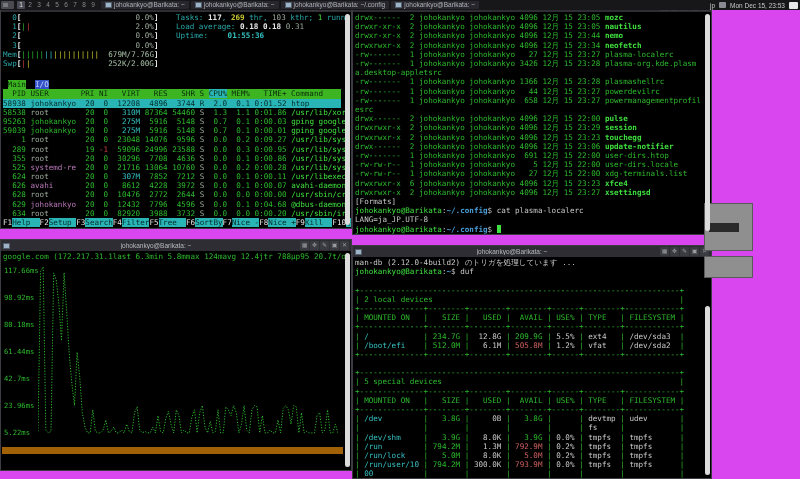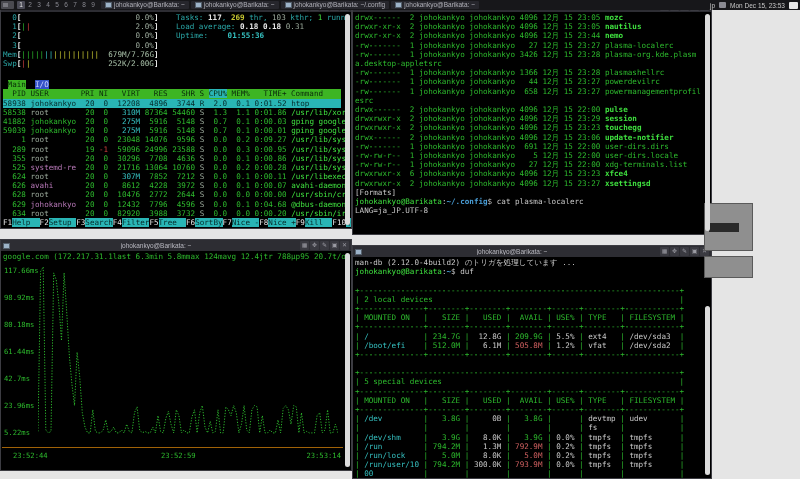--- a/index.html
+++ b/index.html
@@ -2,21 +2,21 @@
 <html style="--green: #2dba2d; --brightgreen: #3fe03f; --cyan: #35c0c0; --teal: #2aa8a8; --yellow: #c8c832; --red: #d04040; --magenta: #b878b8; --headerbg: #3db523; --selectedbg: #29b5b5; --iotabbg: #3452c8; --pathblue: #4a9fd8; --dufred: #d06060;"><head>
 <meta charset="utf-8">
 <style>
   :root{
     --green:#2dba2d; --bgreen:#3fe03f; --cyan:#35c0c0; --teal:#2aa8a8;
     --yellow:#c8c832; --red:#d04040; --magenta:#b878b8; --gray:#b0b0b0;
     --headerbg:#3db523; --selbg:#29b5b5; --fkeybg:#29b5b5; --iobg:#3452c8;
     --pathblue:#4a9fd8; --dufred:#d06060;
   }
   html,body{margin:0;padding:0;background:#000;}
-  .screen{position:relative;width:800px;height:479px;background:#e5e5e5;overflow:hidden;
+  .screen{position:relative;width:800px;height:479px;background:#d946ef;overflow:hidden;
           font-family:"DejaVu Sans Mono",monospace;}
   
   .taskbar{position:absolute;left:0;top:0;width:800px;height:10px;background:#17171a;
            display:flex;align-items:center;font-family:"Liberation Sans",sans-serif;
            font-size:6.5px;color:#999;z-index:9;}
   .launcher{width:13px;height:8px;background:#4a4a50;border-radius:1px;margin:0 3px 0 1px;
             position:relative;}
   .launcher:after{content:"";position:absolute;left:2px;top:2px;width:5px;height:4px;background:#77777e;}
   .ws-box{display:flex;gap:1px;margin-right:4px;}
   .ws{width:8px;height:8px;text-align:center;line-height:8px;color:#8a8a92;}
@@ -60,21 +60,21 @@
   .tabs span.tab-main{background:var(--headerbg);color:#062a06;}
   .tabs span.tab-io{background:var(--iobg);color:#cfd6ff;}
   .thead{background:var(--headerbg);color:#0a280a;}
   .thead .sortcol{background:var(--selbg);margin-top:48px;}
   .prow.sel{background:var(--selbg);}
   .prow.sel span{color:#062a2a !important;}
   .fbar{position:absolute;left:2px;right:0;bottom:1px;white-space:pre;overflow:hidden;}
   .fk{color:#e8e8e8;} .fl{color:#062a2a;background:var(--fkeybg);text-align:center;}
   .cursor{display:inline-block;width:4.6px;height:8px;background:var(--bgreen);vertical-align:-1px;}
   
-  .gchart{position:absolute;left:1px;top:12px;right:8px;height:184px;border-bottom:1px solid #a16207;}
+  .gchart{position:absolute;left:1px;top:12px;right:8px;height:184px;border-bottom:7px solid #a16207;}
   .gylab{position:absolute;left:2px;color:var(--green);font-size:7.2px;height:8px;line-height:8px;}
   .gxrow{position:absolute;left:0;right:8px;top:200px;height:9px;}
   .gxlab{position:absolute;color:var(--green);font-size:7.2px;}
   
   .gwidget{position:absolute;background:#8f8f8f;border:1px solid #5a5a5a;box-sizing:border-box;}
   .gwidget .bar{position:absolute;left:4px;top:19px;width:30px;height:9px;background:#2a2a2a;}
 </style>
 </head>
 <body>
 
@@ -133,21 +133,21 @@
             <div class="line"><span class="tl">Tasks: </span><span class="whb">117</span><span class="tl">, </span><span class="yeb">269</span><span class="tl"> thr, </span><span class="dim">103</span><span class="tl"> kthr; </span><span class="gb">1</span><span class="tl"> runni</span></div>
             <div class="line"><span class="tl">Load average: </span><span class="whb">0.18 </span><span class="whb">0.18 </span><span class="dim">0.31</span></div>
             <div class="line"><span class="tl">Uptime: </span><span class="cyb">01:55:36</span></div>
           </div>
         </div>
         <div class="line"> </div>
         <div class="line tabs"><span> </span><span class="tab-main">Main</span><span>  </span><span class="tab-io">I/O</span></div>
         <div class="line thead">  PID USER       PRI NI   VIRT   RES   SHR S <span class="sortcol">CPU%</span> MEM%   TIME+ Command</div>
         <div class="line prow sel"><span class="g">58938</span> <span class="g">johokankyo</span> <span class="g"> 20</span> <span class="g"> 0</span> <span class="g"> 12208</span> <span class="g"> 4896</span> <span class="g"> 3744</span> <span class="gb">R</span> <span class="g"> 2.0</span> <span class="g"> 0.1</span> <span class="g">0:01.52</span> <span class="gb">htop</span></div>
         <div class="line prow"><span class="g">58538</span> <span class="dim">root      </span> <span class="g"> 20</span> <span class="g"> 0</span> <span class="cy">  310M</span> <span class="g">87364</span> <span class="g">54460</span> <span class="dim">S</span> <span class="g"> 1.3</span> <span class="g"> 1.1</span> <span class="g">0:01.86</span> <span class="gb">/usr/lib/xorg</span></div>
-        <div class="line prow"><span class="g">41882</span> <span class="g">johokankyo</span> <span class="g"> 20</span> <span class="g"> 0</span> <span class="cy">  275M</span> <span class="g"> 5916</span> <span class="g"> 5148</span> <span class="dim">S</span> <span class="g"> 0.7</span> <span class="g"> 0.1</span> <span class="g">0:00.03</span> <span class="gb">gping google.</span></div>
+        <div class="line prow"><span class="g">95263</span> <span class="g">johokankyo</span> <span class="g"> 20</span> <span class="g"> 0</span> <span class="cy">  275M</span> <span class="g"> 5916</span> <span class="g"> 5148</span> <span class="dim">S</span> <span class="g"> 0.7</span> <span class="g"> 0.1</span> <span class="g">0:00.03</span> <span class="gb">gping google.</span></div>
         <div class="line prow"><span class="g">59039</span> <span class="g">johokankyo</span> <span class="g"> 20</span> <span class="g"> 0</span> <span class="cy">  275M</span> <span class="g"> 5916</span> <span class="g"> 5148</span> <span class="dim">S</span> <span class="g"> 0.7</span> <span class="g"> 0.1</span> <span class="g">0:00.01</span> <span class="gb">gping google.</span></div>
         <div class="line prow"><span class="g">    1</span> <span class="dim">root      </span> <span class="g"> 20</span> <span class="g"> 0</span> <span class="g"> 23048</span> <span class="g">14076</span> <span class="g"> 9596</span> <span class="dim">S</span> <span class="g"> 0.0</span> <span class="g"> 0.2</span> <span class="g">0:09.27</span> <span class="gb">/usr/lib/syst</span></div>
         <div class="line prow"><span class="g">  289</span> <span class="dim">root      </span> <span class="g"> 19</span> <span class="re">-1</span> <span class="g"> 59096</span> <span class="g">24996</span> <span class="g">23588</span> <span class="dim">S</span> <span class="g"> 0.0</span> <span class="g"> 0.3</span> <span class="g">0:00.95</span> <span class="gb">/usr/lib/syst</span></div>
         <div class="line prow"><span class="g">  355</span> <span class="dim">root      </span> <span class="g"> 20</span> <span class="g"> 0</span> <span class="g"> 30296</span> <span class="g"> 7708</span> <span class="g"> 4636</span> <span class="dim">S</span> <span class="g"> 0.0</span> <span class="g"> 0.1</span> <span class="g">0:00.86</span> <span class="gb">/usr/lib/syst</span></div>
         <div class="line prow"><span class="g">  525</span> <span class="mg">systemd-re</span> <span class="g"> 20</span> <span class="g"> 0</span> <span class="g"> 21716</span> <span class="g">13064</span> <span class="g">10760</span> <span class="dim">S</span> <span class="g"> 0.0</span> <span class="g"> 0.2</span> <span class="g">0:00.28</span> <span class="gb">/usr/lib/syst</span></div>
         <div class="line prow"><span class="g">  624</span> <span class="dim">root      </span> <span class="g"> 20</span> <span class="g"> 0</span> <span class="cy">  307M</span> <span class="g"> 7852</span> <span class="g"> 7212</span> <span class="dim">S</span> <span class="g"> 0.0</span> <span class="g"> 0.1</span> <span class="g">0:00.11</span> <span class="gb">/usr/libexec/</span></div>
         <div class="line prow"><span class="g">  626</span> <span class="mg">avahi     </span> <span class="g"> 20</span> <span class="g"> 0</span> <span class="g">  8612</span> <span class="g"> 4228</span> <span class="g"> 3972</span> <span class="dim">S</span> <span class="g"> 0.0</span> <span class="g"> 0.1</span> <span class="g">0:00.07</span> <span class="gb">avahi-daemon:</span></div>
         <div class="line prow"><span class="g">  628</span> <span class="dim">root      </span> <span class="g"> 20</span> <span class="g"> 0</span> <span class="g"> 10476</span> <span class="g"> 2772</span> <span class="g"> 2644</span> <span class="dim">S</span> <span class="g"> 0.0</span> <span class="g"> 0.0</span> <span class="g">0:00.00</span> <span class="gb">/usr/sbin/cro</span></div>
         <div class="line prow"><span class="g">  629</span> <span class="mg">johokankyo</span> <span class="g"> 20</span> <span class="g"> 0</span> <span class="g"> 12432</span> <span class="g"> 7796</span> <span class="g"> 4596</span> <span class="dim">S</span> <span class="g"> 0.0</span> <span class="g"> 0.1</span> <span class="g">0:04.68</span> <span class="gb">@dbus-daemon</span></div>
         <div class="line prow"><span class="g">  634</span> <span class="dim">root      </span> <span class="g"> 20</span> <span class="g"> 0</span> <span class="g"> 82920</span> <span class="g"> 3988</span> <span class="g"> 3732</span> <span class="dim">S</span> <span class="g"> 0.0</span> <span class="g"> 0.0</span> <span class="g">0:00.20</span> <span class="gb">/usr/sbin/irq</span></div>
@@ -165,37 +165,39 @@
         <span class="tbtn">✥</span>
         <span class="tbtn">✎</span>
         <span class="tbtn">▣</span>
         <span class="tbtn">✕</span>
       </span>
     </div>
     <div class="term" id="config-body">
         <div class="wrap"><span class="g">drwx------  2 johokankyo johokankyo 4096 12月 15 23:05 </span><span class="gbb">mozc</span></div>
         <div class="wrap"><span class="g">drwxr-xr-x  2 johokankyo johokankyo 4096 12月 15 23:05 </span><span class="gbb">nautilus</span></div>
         <div class="wrap"><span class="g">drwxr-xr-x  2 johokankyo johokankyo 4096 12月 15 23:44 </span><span class="gbb">nemo</span></div>
+        <div class="wrap"><span class="g">drwxrwxr-x  2 johokankyo johokankyo 4096 12月 15 23:34 </span><span class="gbb">neofetch</span></div>
         <div class="wrap"><span class="g">-rw-------  1 johokankyo johokankyo   27 12月 15 23:27 </span><span class="g">plasma-localerc</span></div>
         <div class="wrap"><span class="g">-rw-------  1 johokankyo johokankyo 3426 12月 15 23:28 </span><span class="g">plasma-org.kde.plasma.desktop-appletsrc</span></div>
         <div class="wrap"><span class="g">-rw-------  1 johokankyo johokankyo 1366 12月 15 23:28 </span><span class="g">plasmashellrc</span></div>
         <div class="wrap"><span class="g">-rw-------  1 johokankyo johokankyo   44 12月 15 23:27 </span><span class="g">powerdevilrc</span></div>
         <div class="wrap"><span class="g">-rw-------  1 johokankyo johokankyo  658 12月 15 23:27 </span><span class="g">powermanagementprofilesrc</span></div>
         <div class="wrap"><span class="g">drwx------  2 johokankyo johokankyo 4096 12月 15 22:00 </span><span class="gbb">pulse</span></div>
         <div class="wrap"><span class="g">drwxrwxr-x  2 johokankyo johokankyo 4096 12月 15 23:29 </span><span class="gbb">session</span></div>
         <div class="wrap"><span class="g">drwxrwxr-x  2 johokankyo johokankyo 4096 12月 15 23:23 </span><span class="gbb">touchegg</span></div>
         <div class="wrap"><span class="g">drwx------  2 johokankyo johokankyo 4096 12月 15 23:06 </span><span class="gbb">update-notifier</span></div>
-        <div class="wrap"><span class="g">-rw-------  1 johokankyo johokankyo  691 12月 15 22:00 </span><span class="g">user-dirs.dirs</span></div>
+        <div class="wrap"><span class="g">-rw-------  1 johokankyo johokankyo  691 12月 15 22:00 </span><span class="g">user-dirs.htop</span></div>
         <div class="wrap"><span class="g">-rw-rw-r--  1 johokankyo johokankyo    5 12月 15 22:00 </span><span class="g">user-dirs.locale</span></div>
         <div class="wrap"><span class="g">-rw-rw-r--  1 johokankyo johokankyo   27 12月 15 22:00 </span><span class="g">xdg-terminals.list</span></div>
         <div class="wrap"><span class="g">drwxrwxr-x  6 johokankyo johokankyo 4096 12月 15 23:23 </span><span class="gbb">xfce4</span></div>
         <div class="wrap"><span class="g">drwxrwxr-x  2 johokankyo johokankyo 4096 12月 15 23:27 </span><span class="gbb">xsettingsd</span></div>
         <div class="line"><span class="wh">[Formats]</span></div>
         <div class="line"><span class="gb">johokankyo@Barikata</span><span class="wh">:</span><span class="pb">~/.config</span><span class="wh">$ cat plasma-localerc</span></div>
         <div class="line"><span class="wh">LANG=ja_JP.UTF-8</span></div>
+        <div class="line"><span class="gb">johokankyo@Barikata</span><span class="wh">:</span><span class="pb">~/.config</span><span class="wh">$ </span><span class="cursor"></span></div>
       </div>
     <div class="sbar"></div>
   </div>
 
   <div class="window" style="left:0;top:239px;width:352px;height:232px;">
     <div class="titlebar">
       <span class="tb-icon"></span>
       <span class="tb-title">johokankyo@Barikata: ~</span>
       <span class="tb-btns">
         <span class="tbtn">▦</span>
@@ -212,25 +214,20 @@
           <div class="gylab" style="top:31px">98.92ms</div>
           <div class="gylab" style="top:58px">80.18ms</div>
           <div class="gylab" style="top:85px">61.44ms</div>
           <div class="gylab" style="top:112px">42.7ms</div>
           <div class="gylab" style="top:139px">23.96ms</div>
           <div class="gylab" style="top:166px">5.22ms</div>
           <svg width="300" height="180" style="position:absolute;left:36px;top:2px">
             <polyline points="0.0,166.4 2.6,6.5 5.2,2.0 7.8,165.0 10.4,167.9 13.0,166.4 15.7,7.9 18.3,15.1 20.9,39.6 23.5,75.7 26.1,7.9 28.7,46.8 31.3,90.1 33.9,118.9 36.5,140.5 39.1,87.2 41.7,111.7 44.3,147.7 47.0,162.1 49.6,167.9 52.2,167.9 54.8,144.8 57.4,166.4 60.0,167.9 62.6,167.9 65.2,165.0 67.8,154.9 70.4,167.9 73.0,166.4 75.7,162.1 78.3,167.9 80.9,167.9 83.5,165.0 86.1,167.9 88.7,159.2 91.3,166.4 93.9,167.9 96.5,147.7 99.1,141.9 101.7,165.0 104.3,167.9 107.0,166.4 109.6,167.9 112.2,167.9 114.8,162.1 117.4,167.9 120.0,150.6 122.6,166.4 125.2,167.9 127.8,153.5 130.4,146.3 133.0,159.2 135.7,167.9 138.3,144.8 140.9,150.6 143.5,167.9 146.1,165.0 148.7,167.9 151.3,167.9 153.9,152.0 156.5,144.8 159.1,167.9 161.7,147.7 164.3,140.5 167.0,162.1 169.6,167.9 172.2,156.3 174.8,167.9 177.4,166.4 180.0,144.8 182.6,167.9 185.2,167.9 187.8,141.9 190.4,144.8 193.0,150.6 195.7,140.5 198.3,147.7 200.9,167.9 203.5,159.2 206.1,140.5 208.7,165.0 211.3,167.9 213.9,144.8 216.5,140.5 219.1,141.9 221.7,167.9 224.3,150.6 227.0,167.9 229.6,167.9 232.2,165.0 234.8,167.9 237.4,167.9 240.0,154.9 242.6,167.9 245.2,143.4 247.8,140.5 250.4,144.8 253.0,159.2 255.7,140.5 258.3,141.9 260.9,167.9 263.5,147.7 266.1,167.9 268.7,166.4 271.3,167.9 273.9,167.9 276.5,167.9 279.1,150.6 281.7,147.7 284.3,167.9 287.0,165.0 289.6,144.8 292.2,167.9 294.8,167.9 297.4,159.2 300.0,167.9" fill="none" stroke="#2dba2d" stroke-width="1" stroke-dasharray="1.2 1.6"></polyline>
           </svg>
         </div>
-      <div class="gxrow" id="gxrow">
-          <span class="gxlab" style="left:12px">23:52:44</span>
-          <span class="gxlab" style="left:160px">23:52:59</span>
-          <span class="gxlab" style="right:2px">23:53:14</span>
-        </div>
     </div>
     <div class="sbar"></div>
   </div>
 
   <div class="window" style="left:352px;top:245px;width:360px;height:234px;">
     <div class="titlebar">
       <span class="tb-icon"></span>
       <span class="tb-title">johokankyo@Barikata: ~</span>
       <span class="tb-btns">
         <span class="tbtn">▦</span>

